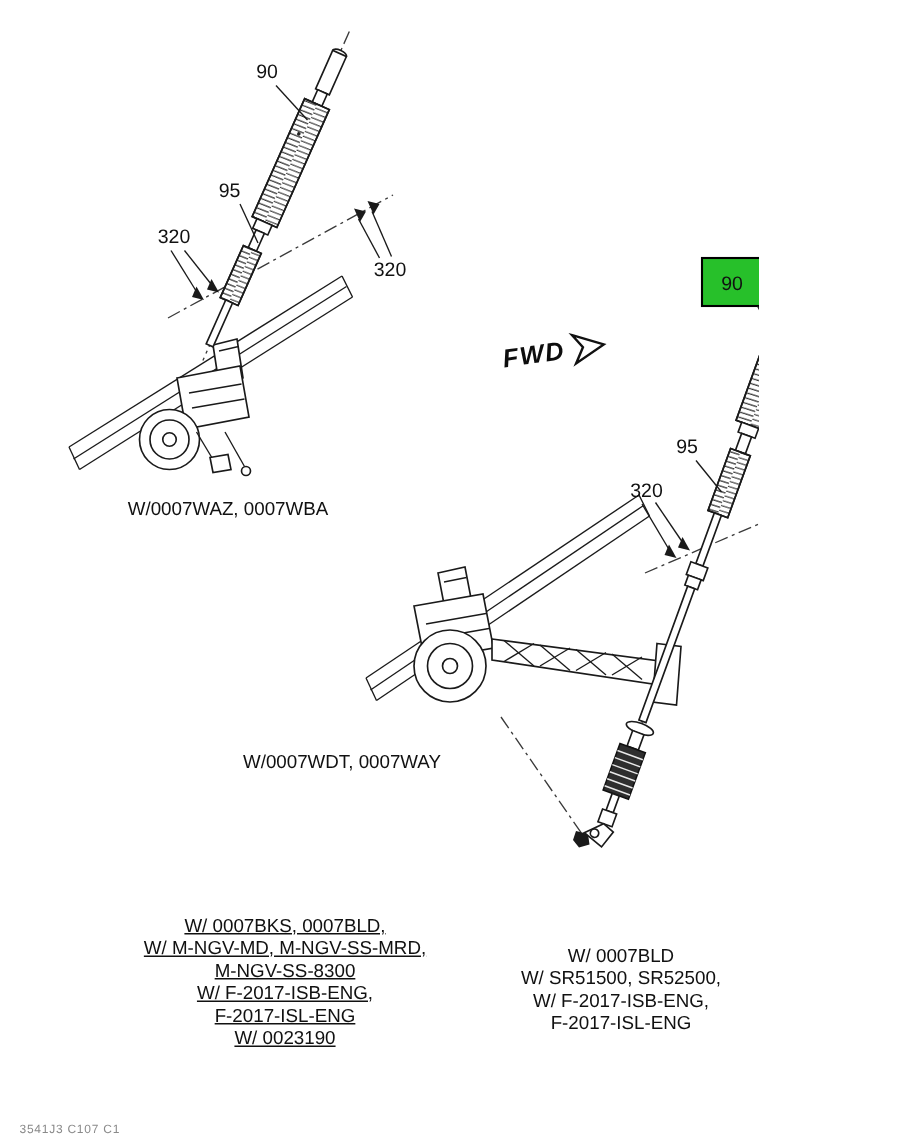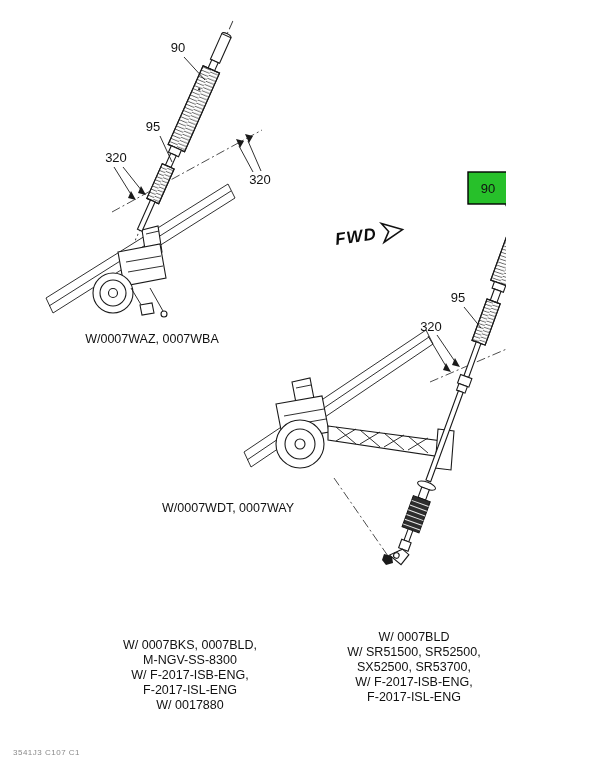--- a/index.html
+++ b/index.html
@@ -11,21 +11,21 @@
   .coil{fill:url(#coilhatch);stroke:#1a1a1a;stroke-width:1.1;}
   .leader{stroke:#1a1a1a;stroke-width:0.9;fill:none;}
   .dashdot{stroke:#3a3a3a;stroke-width:0.9;fill:none;stroke-dasharray:9 3 2 3;}
   .lbl{font:13px "Liberation Sans",sans-serif;fill:#111;}
   .cap{font:12.5px "Liberation Sans",sans-serif;fill:#111;}
   .fwd{font:italic bold 17px "Liberation Sans",sans-serif;fill:#0d0d0d;letter-spacing:1px;}
   .wedge{fill:#1a1a1a;stroke:none;}
   .dark{fill:#2e2e2e;stroke:#111;stroke-width:1;}
   .rib{stroke:#e8e8e8;stroke-width:1;}
   .app-note{position:absolute;text-align:center;font-size:12.5px;line-height:15px;color:#111;}
-  .note-left{left:70px;top:638px;width:240px;}
+  .note-left{left:70px;top:610px;width:240px;text-decoration:underline;}
   .note-right{left:300px;top:630px;width:228px;}
   .corner-code{position:absolute;left:1px;top:748px;font-size:8px;color:#8a8a8a;letter-spacing:.5px;margin-left:12px;}
 </style>
 </head>
 <body>
 
 <div class="page">
 
 <svg width="610" height="761" viewBox="0 0 610 761">
   <defs>
@@ -194,29 +194,29 @@
     <line class="leader" x1="549" y1="370" x2="534" y2="338"></line>
     <polygon class="wedge" points="526,345 522,336 530,338"></polygon>
     <polygon class="wedge" points="535,340 531,331 539,333"></polygon>
 
     <text class="cap" text-anchor="middle" x="228" y="512">W/0007WDT, 0007WAY</text>
   </g>
 </svg>
 
 <div class="app-note note-left">
   <div>W/ 0007BKS, 0007BLD,</div>
+  <div>W/ M-NGV-MD, M-NGV-SS-MRD,</div>
   <div>M-NGV-SS-8300</div>
   <div>W/ F-2017-ISB-ENG,</div>
   <div>F-2017-ISL-ENG</div>
-  <div>W/ 0017880</div>
+  <div>W/ 0023190</div>
 </div>
 
 <div class="app-note note-right">
   <div>W/ 0007BLD</div>
   <div>W/ SR51500, SR52500,</div>
-  <div>SX52500, SR53700,</div>
   <div>W/ F-2017-ISB-ENG,</div>
   <div>F-2017-ISL-ENG</div>
 </div>
 
 <div class="corner-code">3541J3 C107 C1</div>
 
 </div>
 
 </body></html>

